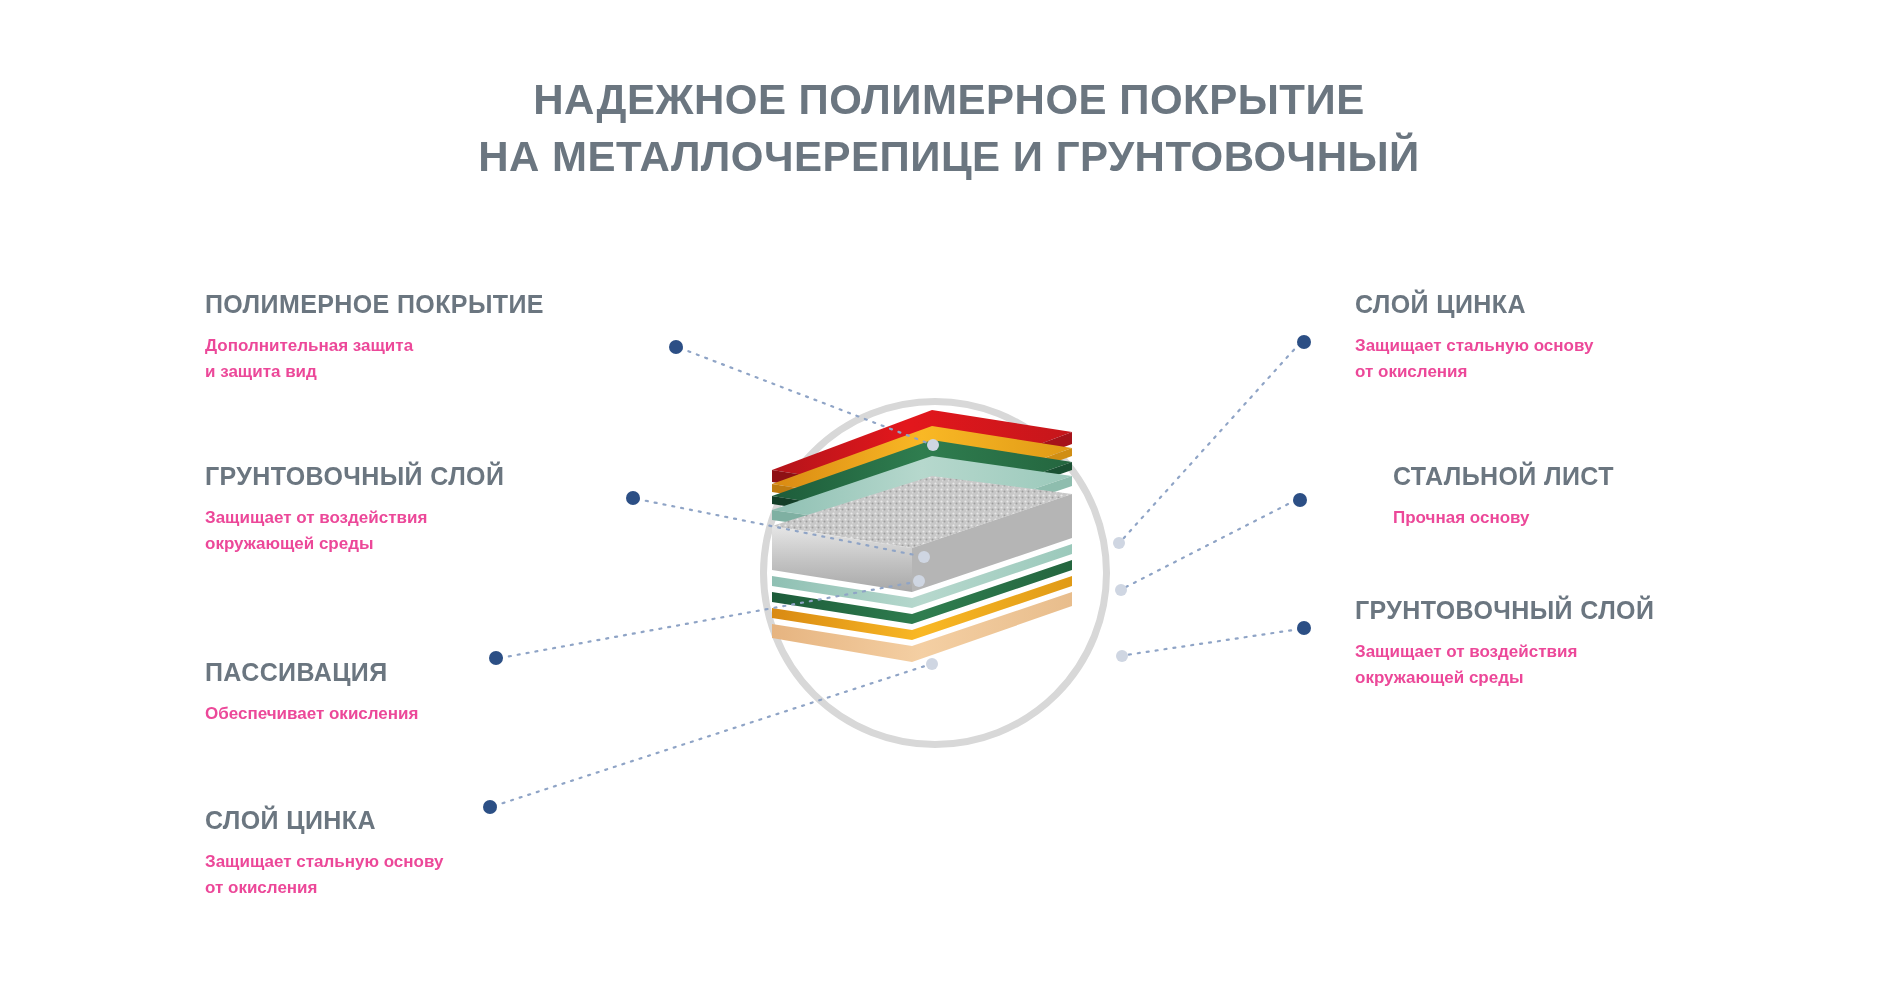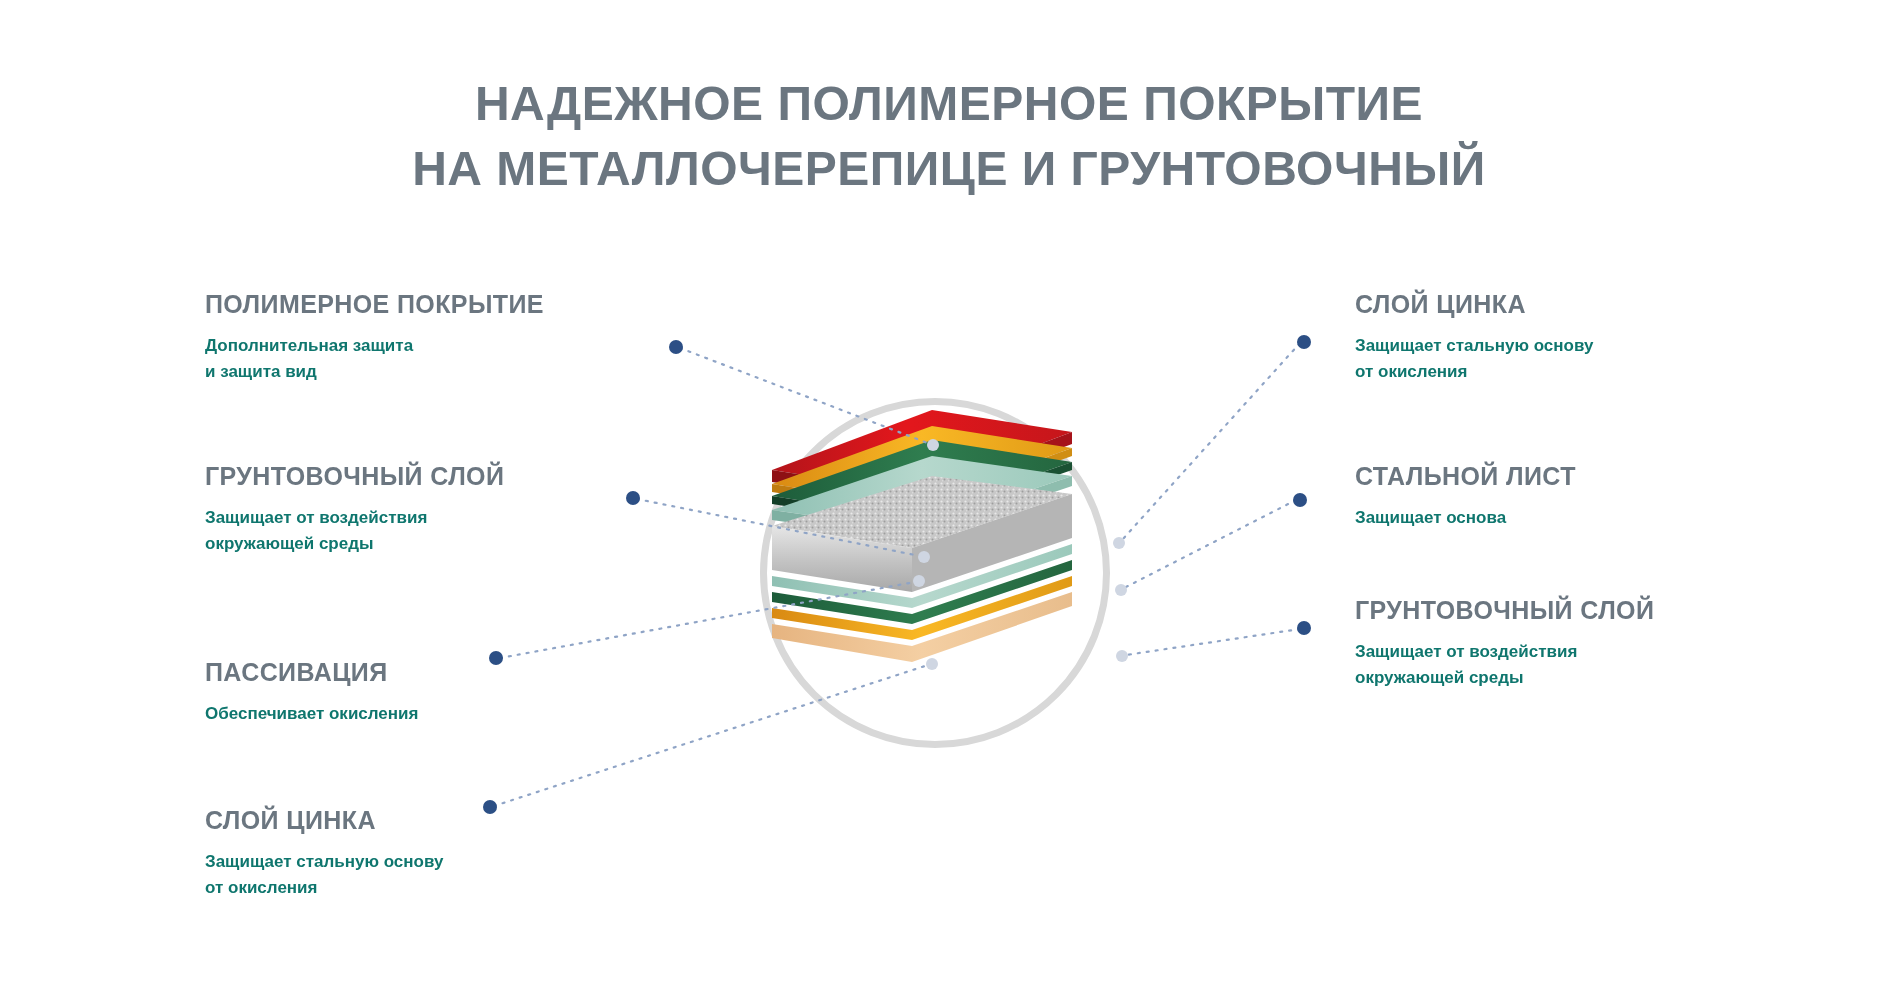--- a/index.html
+++ b/index.html
@@ -16,21 +16,21 @@
     color: #555f66;
   }
 
   
   .title {
     position: absolute;
     top: 72px;
     left: 0;
     width: 1898px;
     text-align: center;
-    font-size: 48px;
+    font-size: 42px;
     font-weight: bold;
     letter-spacing: 0.5px;
     line-height: 1.35;
     color: #6b7680;
   }
   .title .line {
     display: block;
   }
 
   
@@ -42,37 +42,37 @@
     font-size: 25px;
     font-weight: bold;
     color: #6b7680;
     letter-spacing: 0.4px;
     margin: 0 0 14px 0;
     white-space: nowrap;
   }
   .callout .desc {
     font-size: 17px;
     font-weight: bold;
-    color: #0f766e;
+    color: #ec4899;
     line-height: 1.55;
   }
   .callout .desc span {
     display: block;
   }
 
   .left  { left: 205px; }
   .right { left: 1355px; }
 
   #c-left-1  { top: 290px; }
   #c-left-2  { top: 462px; }
   #c-left-3  { top: 658px; }
   #c-left-4  { top: 806px; }
 
   #c-right-1 { top: 290px; }
-  #c-right-2 { top: 462px; }
+  #c-right-2 { top: 462px; margin-left: 38px; }
   #c-right-3 { top: 596px; }
 
   
   .illustration {
     position: absolute;
     left: 742px;
     top: 380px;
     width: 420px;
     height: 420px;
   }
@@ -150,21 +150,21 @@
   <div class="heading">СЛОЙ ЦИНКА</div>
   <div class="desc">
     <span>Защищает стальную основу</span>
     <span>от окисления</span>
   </div>
 </div>
 
 <div class="callout right" id="c-right-2">
   <div class="heading">СТАЛЬНОЙ ЛИСТ</div>
   <div class="desc">
-    <span>Защищает основа</span>
+    <span>Прочная основу</span>
   </div>
 </div>
 
 <div class="callout right" id="c-right-3">
   <div class="heading">ГРУНТОВОЧНЫЙ СЛОЙ</div>
   <div class="desc">
     <span>Защищает от воздействия</span>
     <span>окружающей среды</span>
   </div>
 </div>

